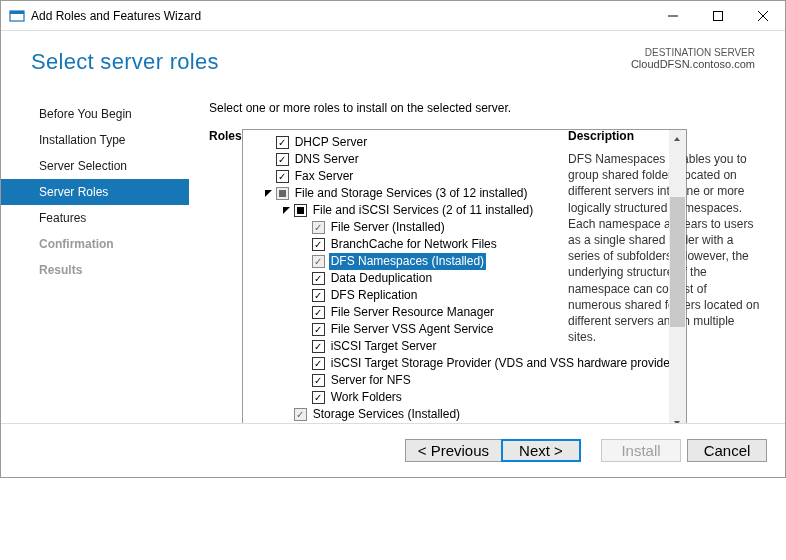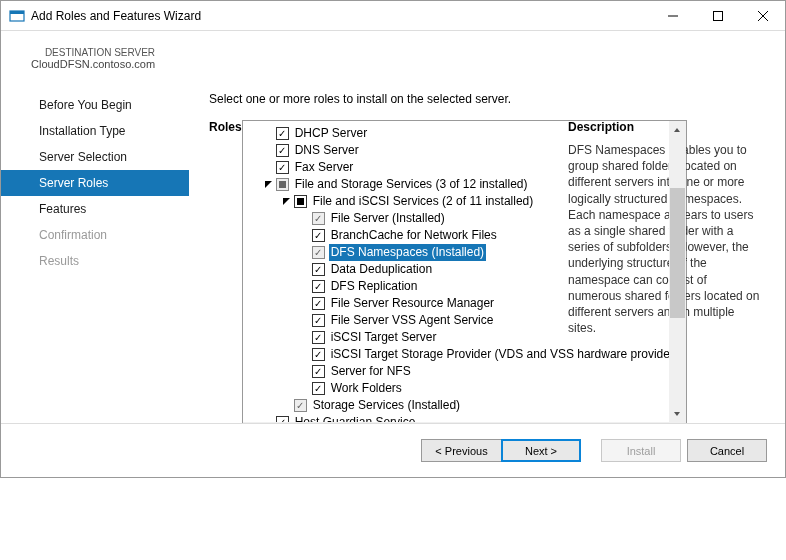--- a/index.html
+++ b/index.html
@@ -12,21 +12,21 @@
   .win-btn { width:45px; height:100%; display:flex; align-items:center; justify-content:center; color:#000; }
   .win-btn svg { width:10px; height:10px; }
   .header { padding: 10px 30px 4px 30px; display:flex; align-items:flex-start; }
   .header h1 { font-size:22px; font-weight:300; color:#1676b6; margin:8px 0 4px 0; flex:1; letter-spacing:0.3px;}
   .dest { text-align:right; font-size:11px; color:#444; margin-top:6px;}
   .dest .lbl { font-size:10px; color:#555;}
   .body { flex:1; display:flex; padding:0 0 0 0; overflow:hidden;}
   .sidebar { width:188px; padding-top:18px;}
   .side-item { padding:6px 0 6px 38px; font-size:12px; color:#1a1a1a; cursor:default;}
   .side-item.active { background:#1676b6; color:#fff; position:relative;}
-  .side-item.disabled { color:#9a9a9a; }
+  .side-item.disabled { color:#9a9a9a;font-weight:bold; }
   .main { flex:1; padding:18px 24px 0 20px; display:flex; flex-direction:column; overflow:hidden;}
   .instruction { font-size:12px; color:#000; margin-bottom:14px;}
   .columns { display:flex; gap:24px; overflow:hidden; flex:1;}
   .roles-col { width:335px; display:flex; flex-direction:row; }
   .sec-title { font-weight:600; font-size:12px; margin-bottom:8px;}
   .tree-wrap { border:1px solid #999; height:320px; display:flex; flex-direction:column; }
   .tree-body { flex:1; overflow:hidden; position:relative; }
   .tree { padding:4px 0 4px 4px; font-size:12px; line-height:17px; }
   .node { display:flex; align-items:center; white-space:nowrap; height:17px;}
   .toggle { width:11px; height:11px; margin-right:2px; display:inline-flex; align-items:center; justify-content:center;}
@@ -44,21 +44,21 @@
   .vscroll { position:absolute; right:0; top:0; width:17px; height:100%; background:#f0f0f0; display:flex; flex-direction:column; align-items:center;}
   .vscroll .arrow { width:17px; height:17px; display:flex; align-items:center; justify-content:center;}
   .vscroll .thumb { width:15px; background:#c8c8c8; margin:1px; }
   .hscroll { height:17px; background:#f0f0f0; display:flex; align-items:center;}
   .hscroll .arrow { width:17px; height:17px; display:flex; align-items:center; justify-content:center;}
   .hscroll .track { flex:1; height:17px; display:flex; align-items:center;}
   .hscroll .thumb { height:15px; background:#c8c8c8; margin:1px;}
   .desc-col { flex:1; font-size:12px;}
   .desc-text { color:#333; line-height:1.35;}
   .footer { height:54px; border-top:1px solid #ddd; display:flex; align-items:center; justify-content:flex-end; padding:0 18px; gap:6px; background:#fff;}
-  .btn { height:23px; min-width:80px; border:1px solid #999; background:#e8e8e8; font-size:11px; padding:0 12px; cursor:default; }
+  .btn { height:23px; min-width:80px; border:1px solid #999; background:#e8e8e8; font-size:15px; padding:0 12px; cursor:default; }
   .btn.default { border:2px solid #0a84d8; background:#e8e8e8;}
   .btn.disabled { color:#9e9e9e; border-color:#c8c8c8; background:#f4f4f4;}
   .nav-pair { display:flex; margin-right:14px;}
   .nav-pair .btn { min-width:80px;}
   .nav-pair .btn:first-child { border-right:none;}
 </style>
 </head>
 <body>
 
 <div class="window">
@@ -85,20 +85,21 @@
       <div class="win-btn">
           <svg viewBox="0 0 10 10">
             <line x1="0" y1="0" x2="10" y2="10" stroke="#000" stroke-width="1"></line>
             <line x1="10" y1="0" x2="0" y2="10" stroke="#000" stroke-width="1"></line>
           </svg>
         </div>
     </div>
   </div>
 
   <div class="header">
+    <h1>Select server roles</h1>
     <div class="dest">
       <div class="lbl">DESTINATION SERVER</div>
       <div>CloudDFSN.contoso.com</div>
     </div>
   </div>
 
   <div class="body">
     <div class="sidebar" id="sidebar">
         <div class="side-item">Before You Begin</div>
         <div class="side-item">Installation Type</div>

